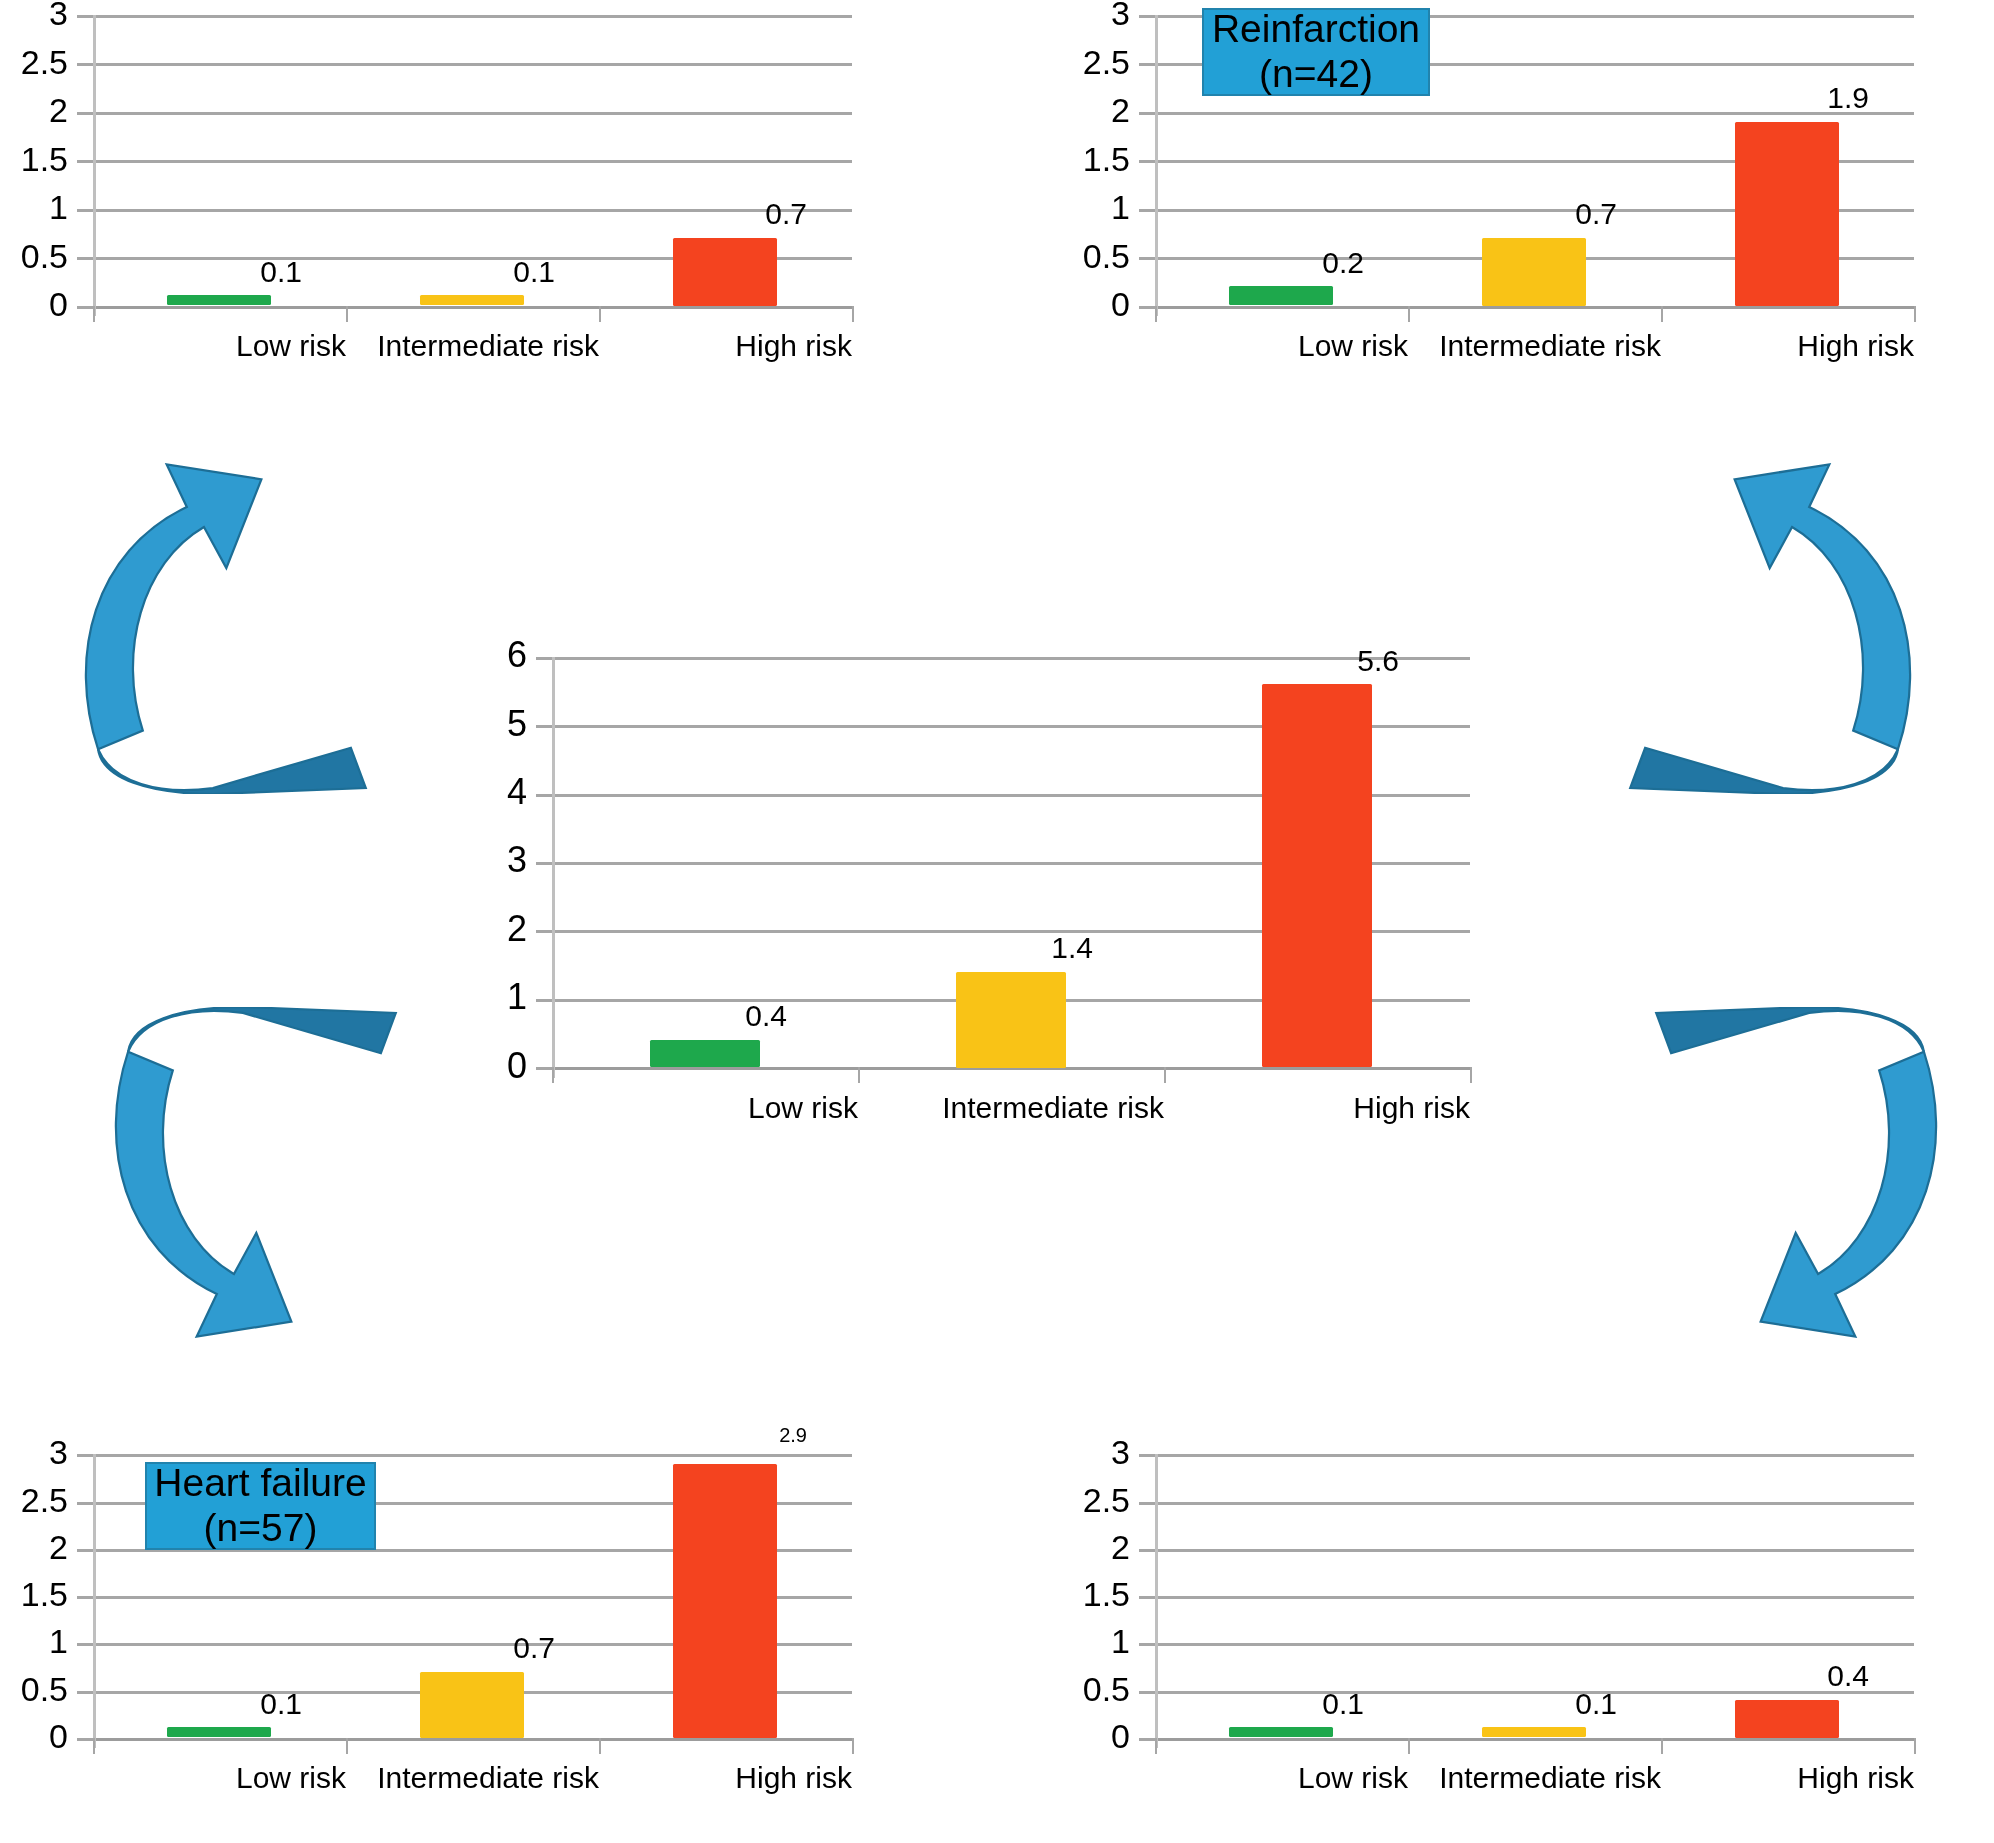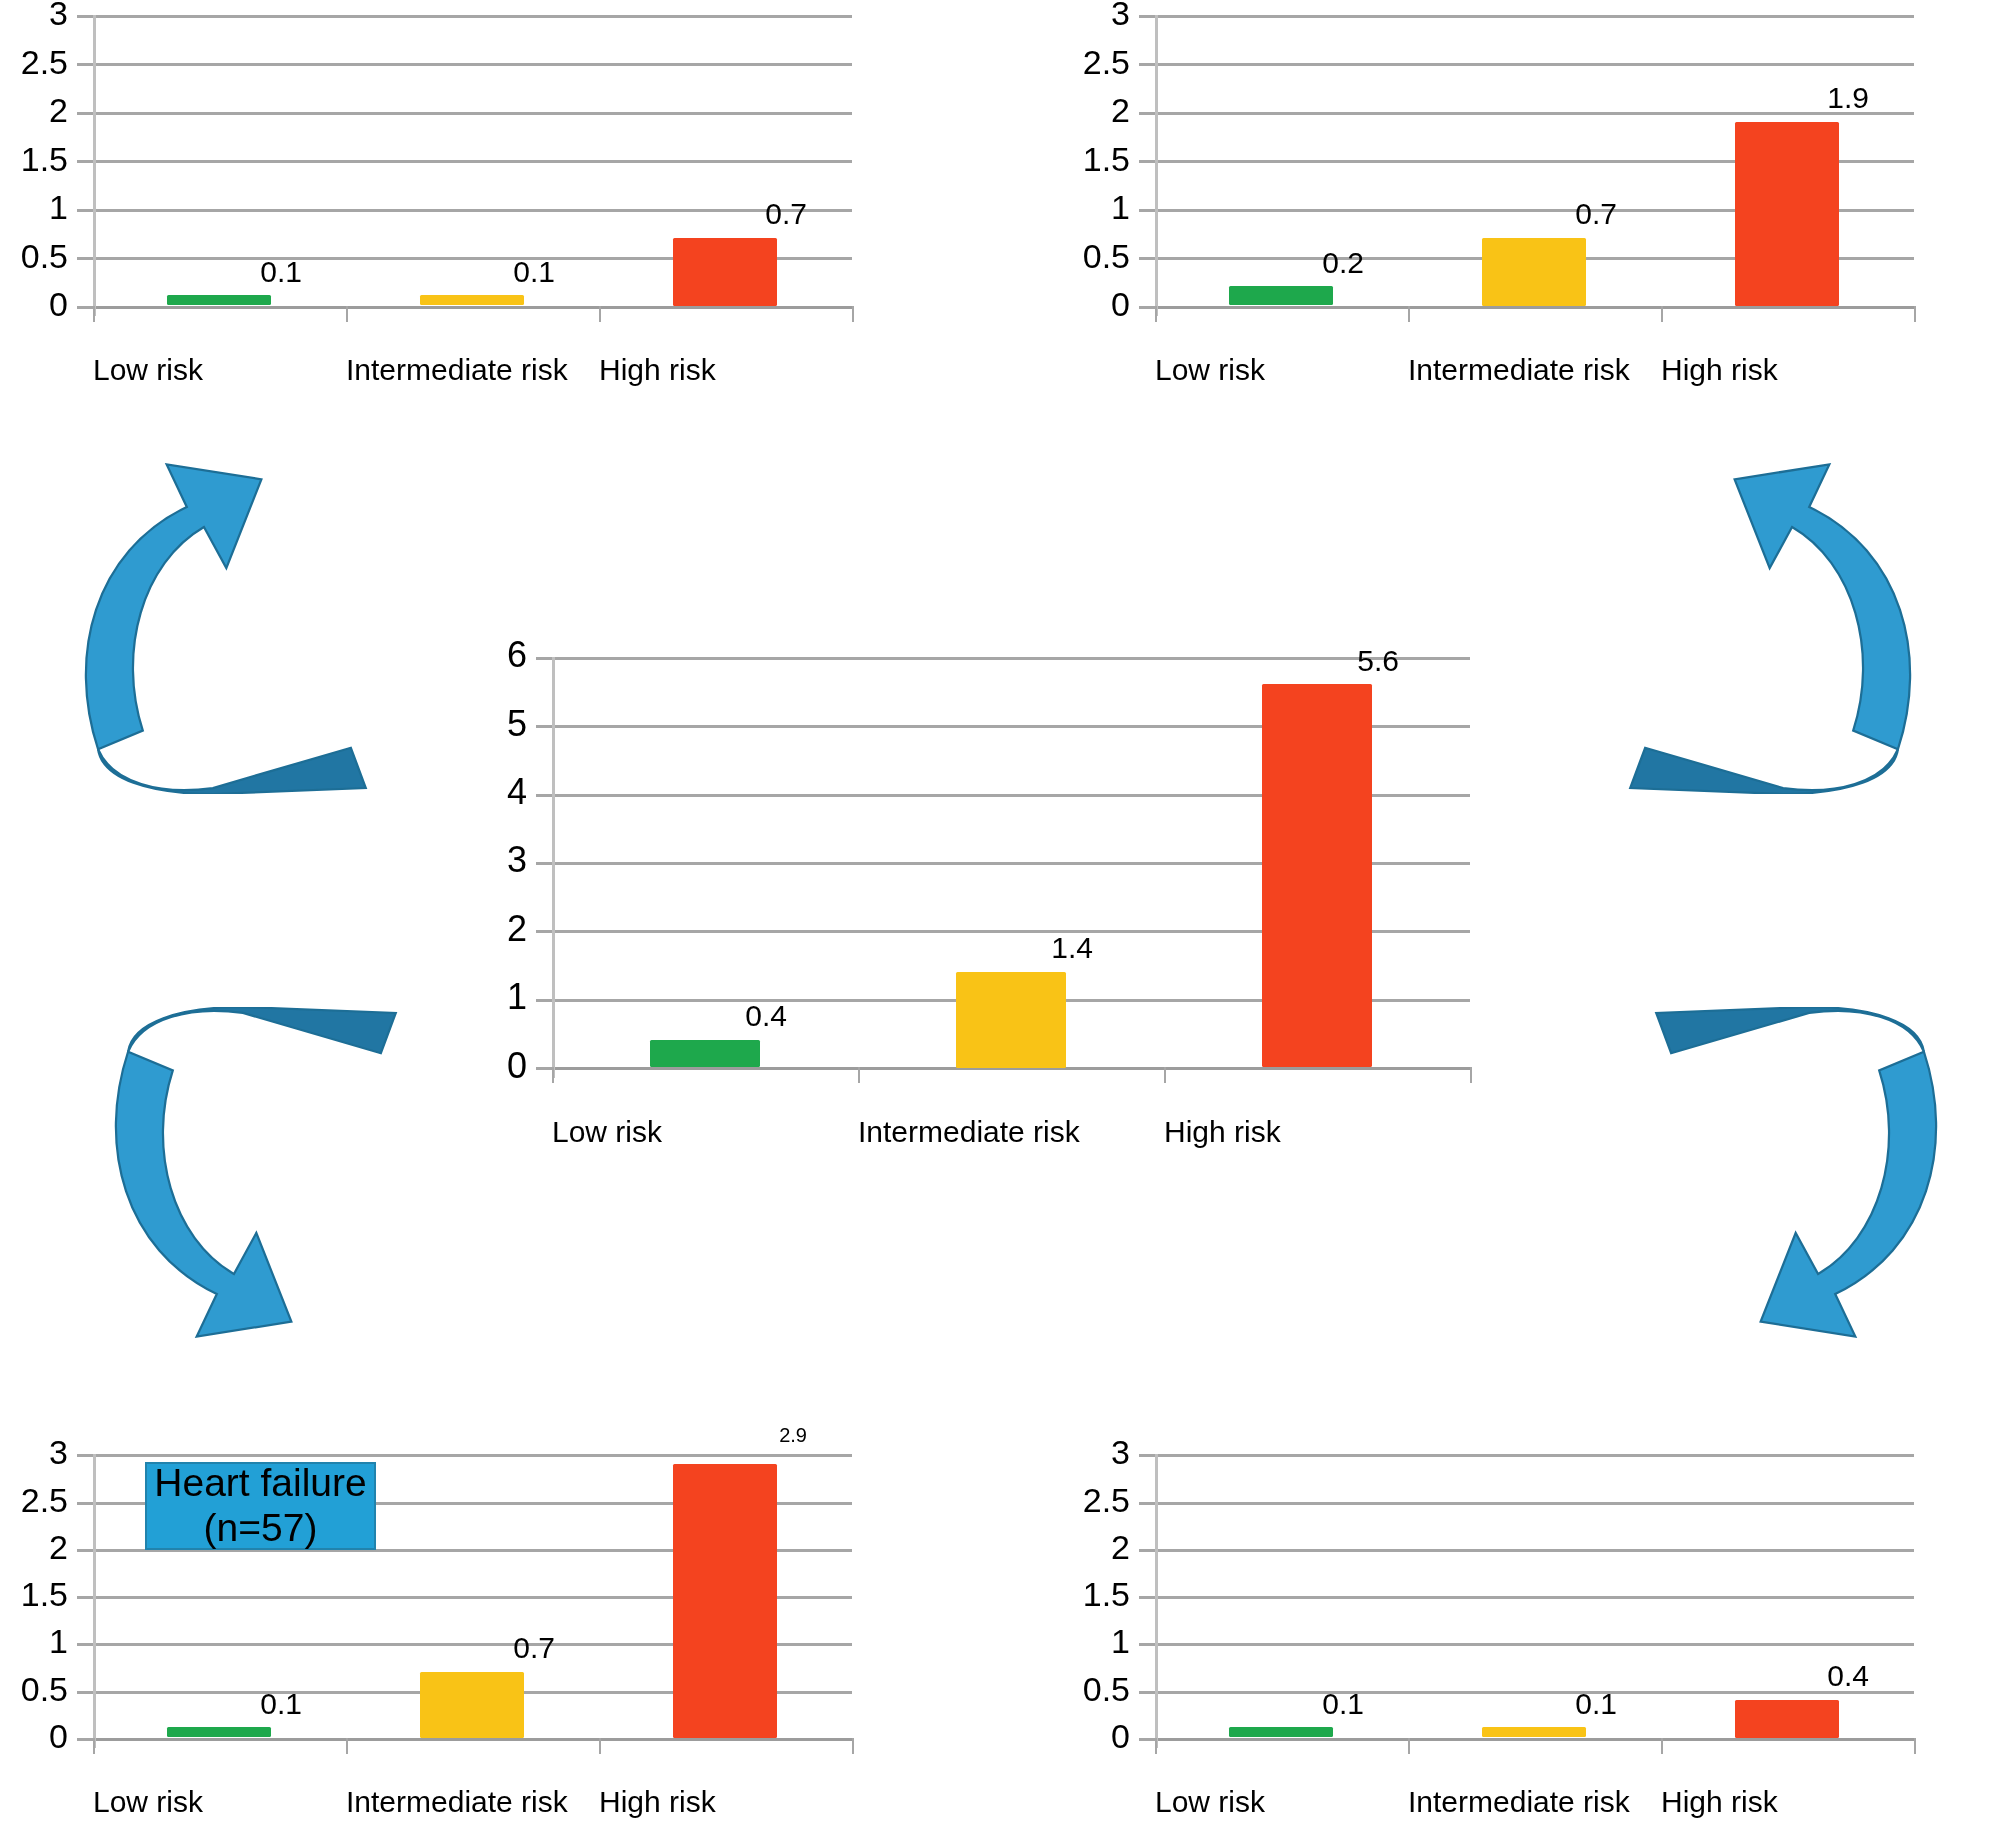--- a/index.html
+++ b/index.html
@@ -13,21 +13,21 @@
   .chart{position:absolute;}
   .plot{position:absolute;left:0;top:0;right:0;bottom:0;}
   .gridline{position:absolute;height:0;border-top:3px solid #a6a6a6;left:0;right:0;}
   .gridline.zero{border-top-color:#9c9c9c;}
   .yaxis-line{position:absolute;width:0;border-left:3px solid #bfbfbf;}
   .ytick{position:absolute;height:0;border-top:3px solid #a6a6a6;width:16.4px;}
   .ylabel{position:absolute;text-align:right;line-height:1;white-space:nowrap;}
   .xtick{position:absolute;width:0;border-left:2.2px solid #a6a6a6;}
   .bar{position:absolute;border-radius:1.5px;}
   .vlabel{position:absolute;text-align:right;white-space:nowrap;line-height:1;}
-  .xlabel{position:absolute;text-align:left;white-space:nowrap;line-height:1;margin-top:24px;}
+  .xlabel{position:absolute;text-align:right;white-space:nowrap;line-height:1;}
   .titlebox{
     position:absolute;background:#22A0D6;border:2.2px solid #2183ad;
     display:flex;align-items:center;justify-content:center;text-align:center;
     line-height:1.15;color:#000;box-sizing:border-box;
   }
 
   
   .arrow{position:absolute;}
   .arrow svg{display:block;width:100%;height:100%;}
 </style>
@@ -104,20 +104,26 @@
       <div class="xtick" style="left: 346px; top: 306px; height: 16.4px;"></div>
       <div class="bar" style="background: rgb(249, 195, 22); left: 420px; width: 104px; top: 238px; height: 68px;"></div>
       <div class="vlabel" style="font-size: 30px; left: 391px; width: 164px; top: 199px;">0.7</div>
       <div class="xlabel" style="font-size: 30px; left: 346px; width: 253px; top: 331px;">Intermediate risk</div>
       <div class="xtick" style="left: 599px; top: 306px; height: 16.4px;"></div>
       <div class="bar" style="background: rgb(244, 67, 31); left: 673px; width: 104px; top: 122px; height: 184px;"></div>
       <div class="vlabel" style="font-size: 30px; left: 643px; width: 164px; top: 83px;">1.9</div>
       <div class="xlabel" style="font-size: 30px; left: 599px; width: 253px; top: 331px;">High risk</div>
       <div class="xtick" style="left: 852px; top: 306px; height: 16.4px;"></div>
       <div class="xtick" style="left: 93px; top: 306px; height: 16.4px;"></div>
+      <div class="titlebox" style="background: rgb(34, 160, 214); border-color: rgb(33, 131, 173); left: 140px; top: 7.5px; width: 228px; height: 88px; font-size: 39px;">
+        <div>
+          <div>Reinfarction</div>
+          <div>(n=42)</div>
+        </div>
+      </div>
     </div>
 </div>
 
 <div class="chart" style="left:448px;top:642px;width:1104px;height:522px;">
   <div class="plot">
       <div class="gridline zero" style="left: 104px; width: 918px; top: 425px;"></div>
       <div class="ytick" style="left: 88px; top: 425px;"></div>
       <div class="ylabel" style="font-size: 36px; width: 79px; left: 0px; top: 406px;">0</div>
       <div class="gridline" style="left: 104px; width: 918px; top: 357px;"></div>
       <div class="ytick" style="left: 88px; top: 357px;"></div>

